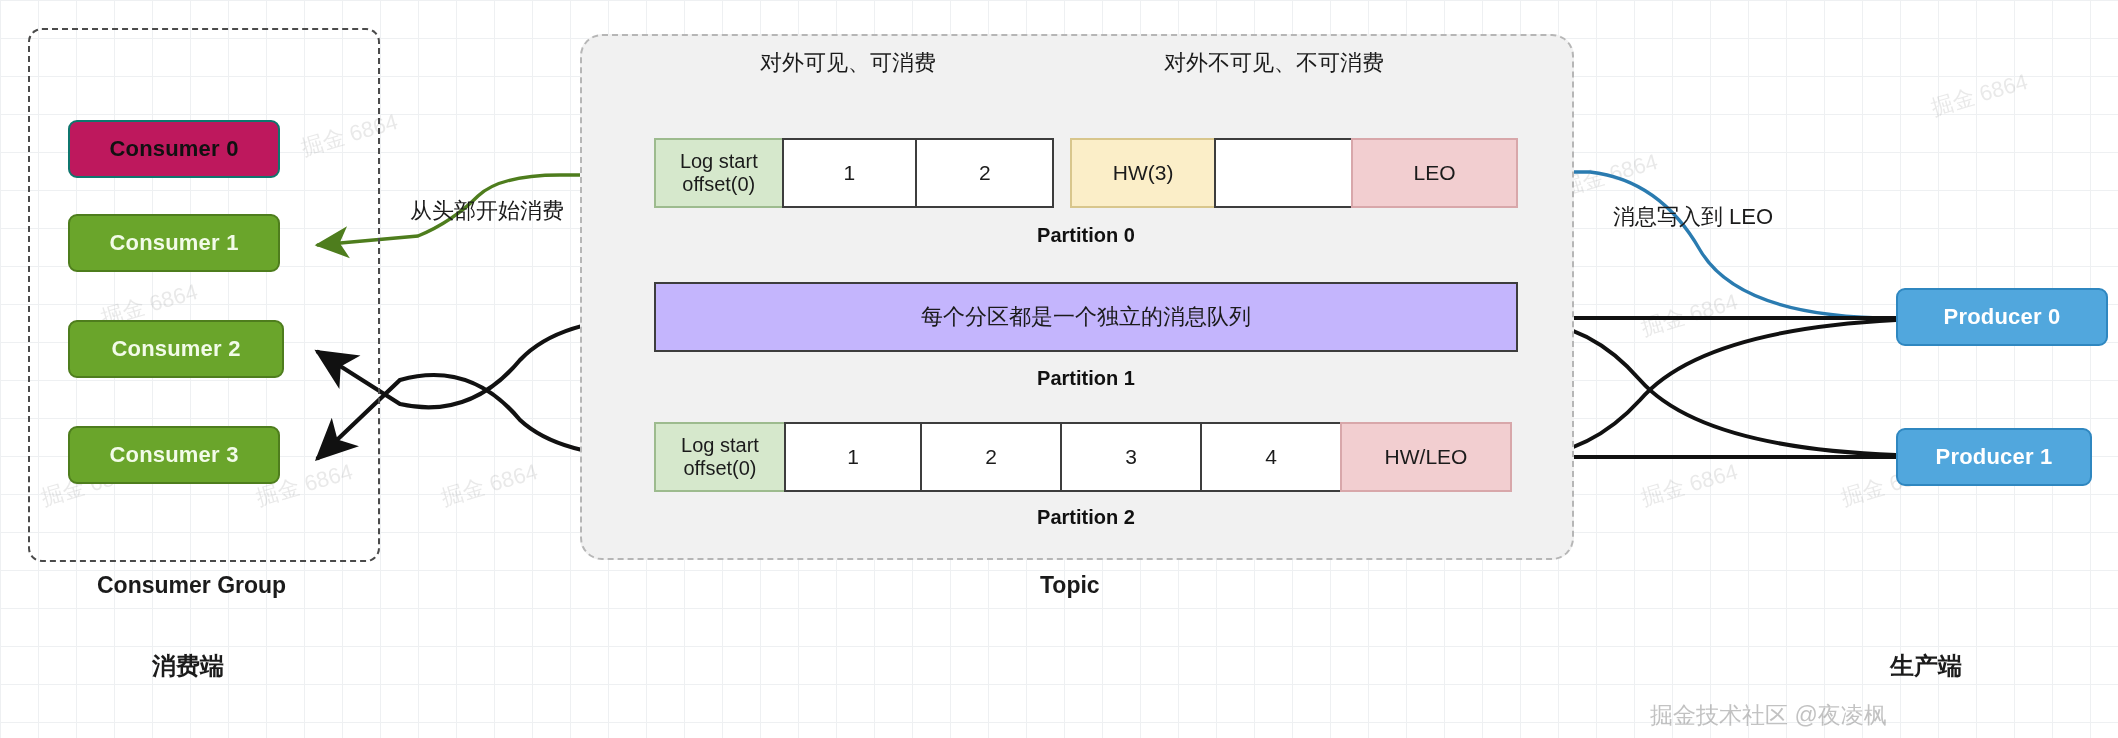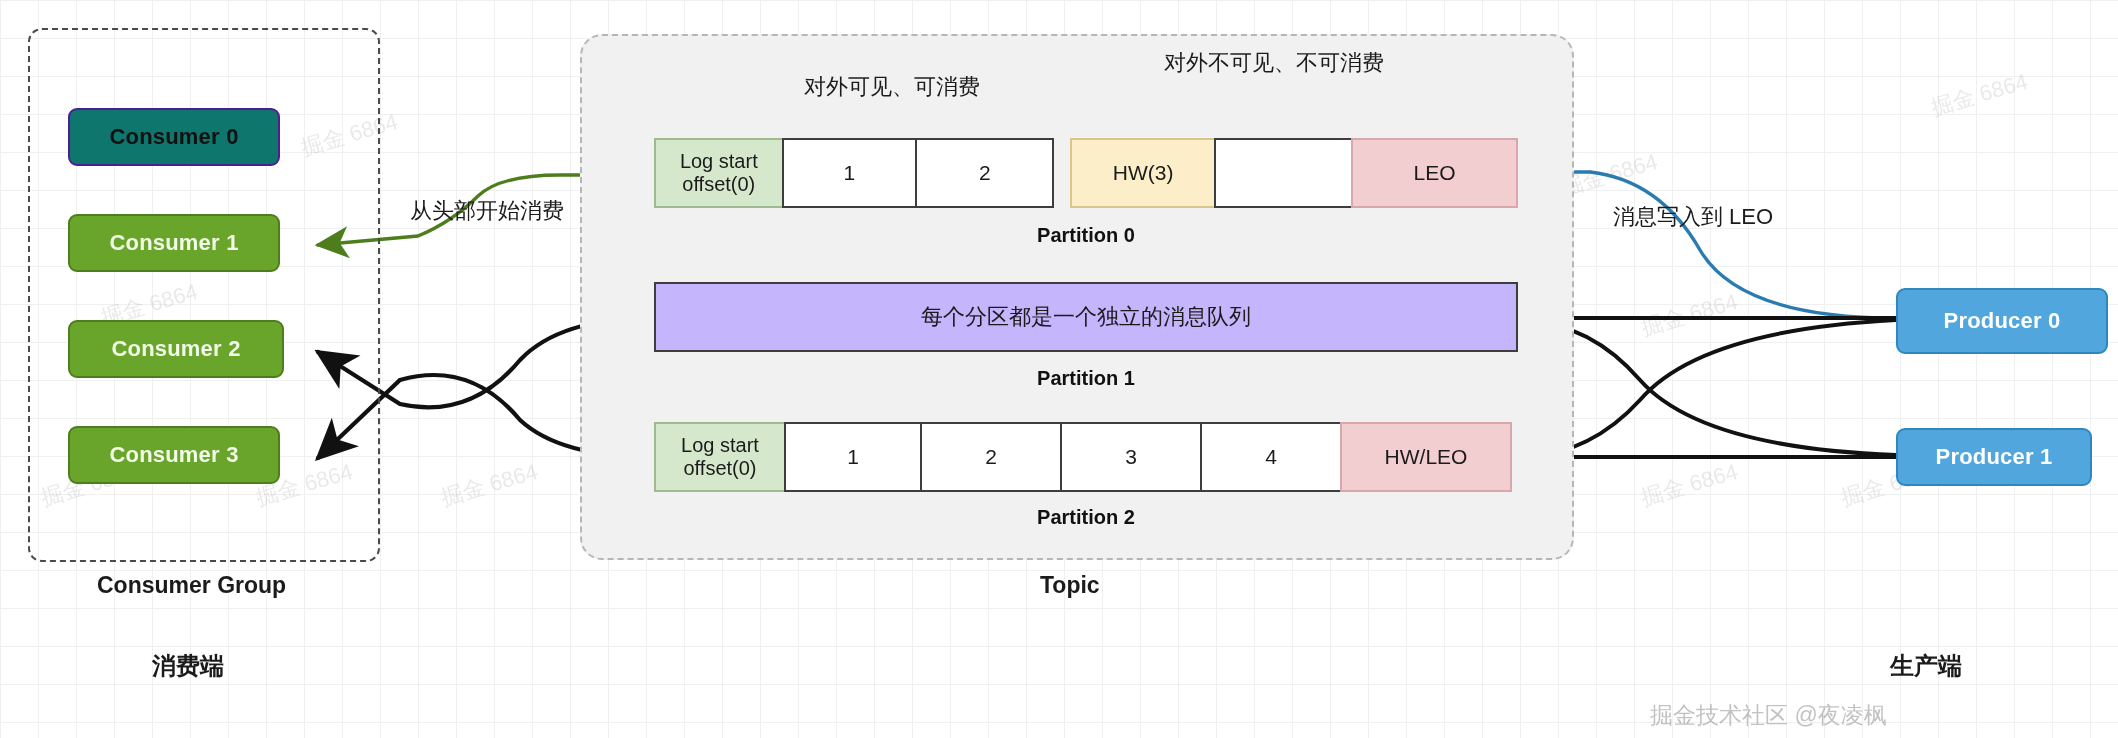--- a/index.html
+++ b/index.html
@@ -36,21 +36,21 @@
 
   
   .chip{
     position:absolute;
     display:flex;align-items:center;justify-content:center;
     border-radius:9px;
     font-size:22px;font-weight:bold;
     letter-spacing:.2px;
     box-sizing:border-box;
   }
-  .chip-orange{background:#0f766e;border:2px solid #4c1d95;color:#111;}
+  .chip-orange{background:#be185d;border:2px solid #0f766e;color:#111;margin-top:12px;}
   .chip-green{background:#6aa52b;border:2px solid #4e7d1d;color:#f2fbe8;}
   .chip-blue{background:#51a7dd;border:2px solid #2f87c0;color:#ffffff;}
 
   
   .strip{position:absolute;display:flex;box-sizing:border-box;}
   .cell{
     box-sizing:border-box;
     display:flex;align-items:center;justify-content:center;
     text-align:center;
     font-size:21px;color:#1b1b1b;
@@ -165,21 +165,21 @@
   </div>
   <div class="chip chip-green" style="left:68px;top:426px;width:212px;height:58px;">
     <span>Consumer 3</span>
   </div>
 
   <div class="txt t-caption" style="left:97px;top:572px;">Consumer Group</div>
   <div class="txt t-bottom" style="left:152px;top:650px;">消费端</div>
 
   <div class="topicbox" style="left:580px;top:34px;width:990px;height:522px;"></div>
 
-  <div class="txt t-brace" style="left:804px;top:48px;margin-top:24px;">对外可见、可消费</div>
+  <div class="txt t-brace" style="left:760px;top:48px;">对外可见、可消费</div>
   <div class="txt t-brace" style="left:1164px;top:48px;">对外不可见、不可消费</div>
 
   <div class="strip" style="left:654px;top:138px;width:864px;height:70px;">
     <div class="cell c-start" style="width:132px;">Log start offset(0)</div>
     <div class="cell c-plain" style="width:138px;">1</div>
     <div class="cell c-plain" style="width:142px;">2</div>
     <div class="cell c-hw" style="width:148px;margin-left:16px;">HW(3)</div>
     <div class="cell c-plain" style="width:142px;"></div>
     <div class="cell c-leo" style="width:170px;">LEO</div>
   </div>
@@ -198,21 +198,21 @@
     <div class="cell c-plain" style="width:142px;">4</div>
     <div class="cell c-leo" style="width:172px;">HW/LEO</div>
   </div>
   <div class="plabel" style="left:654px;top:506px;width:864px;">Partition 2</div>
 
   <div class="txt t-caption" style="left:1040px;top:572px;">Topic</div>
 
   <div class="txt t-note" style="left:410px;top:196px;">从头部开始消费</div>
   <div class="txt t-note" style="left:1613px;top:202px;">消息写入到 LEO</div>
 
-  <div class="chip chip-blue" style="left:1896px;top:288px;width:212px;height:66px;border-radius:9px;">
+  <div class="chip chip-blue" style="left:1896px;top:288px;width:212px;height:58px;border-radius:9px;">
     <span>Producer 0</span>
   </div>
   <div class="chip chip-blue" style="left:1896px;top:428px;width:196px;height:58px;">
     <span>Producer 1</span>
   </div>
   <div class="txt t-bottom" style="left:1890px;top:650px;">生产端</div>
 
   <div class="wm-foot" style="left:1650px;top:700px;">掘金技术社区 @夜凌枫</div>
 </div>
 

